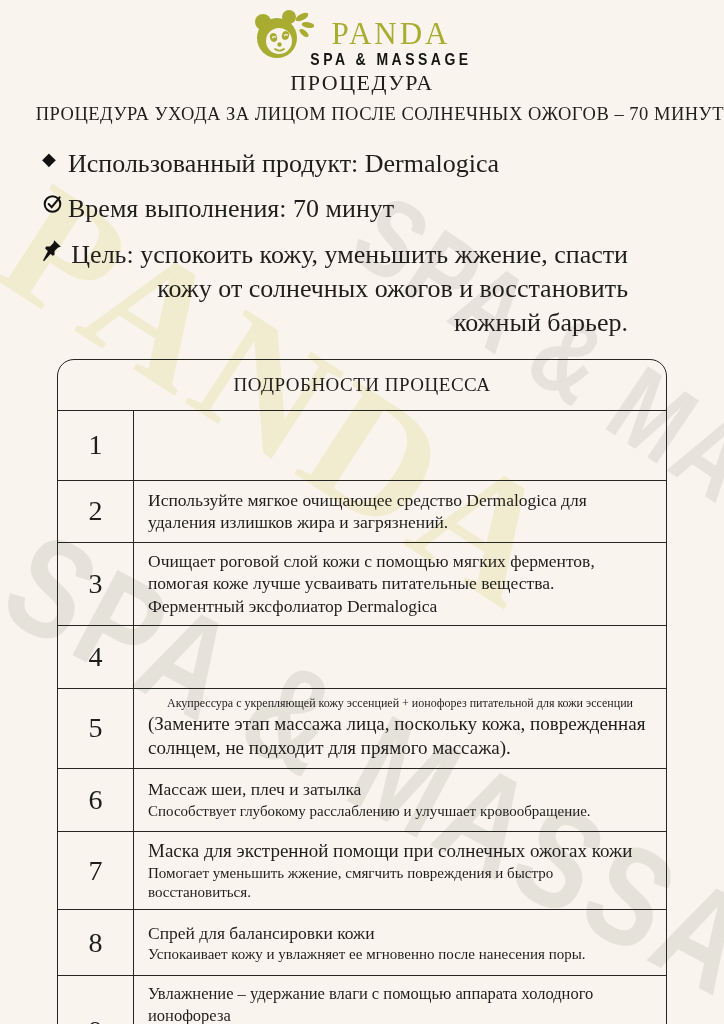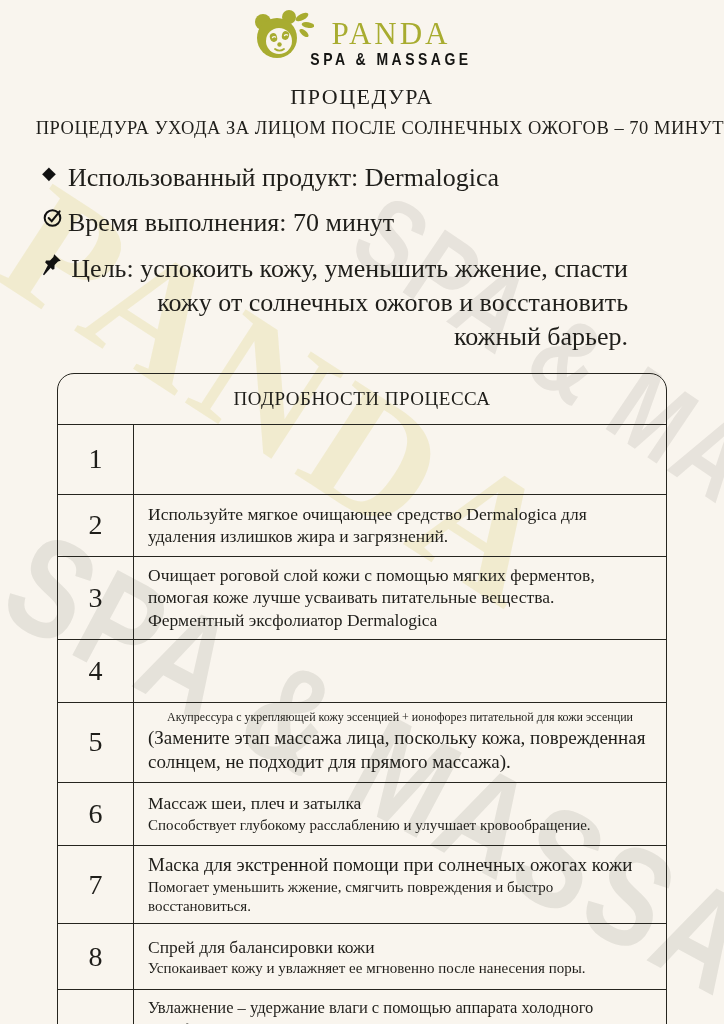--- a/index.html
+++ b/index.html
@@ -57,21 +57,20 @@
   }
   .logo-tagline {
     font-family:"Liberation Sans","DejaVu Sans",sans-serif;
     font-weight:700; font-size:14px; letter-spacing:3.5px;
     color:#151513; margin-top:2px;
     transform:scale(1,1.15);
   }
   .page-title {
     text-align:center; font-weight:400;
     font-size:22px; letter-spacing:1.5px;
-    margin-top:14px;
   }
   .page-subtitle {
     text-align:right; font-weight:400;
     font-size:18.5px; letter-spacing:0.5px;
     margin-top:8px; white-space:nowrap;
   }
   .bullets { list-style:none; margin:22px 0 0 42px; max-width:600px; }
   .bullet { display:flex; align-items:flex-start; margin-bottom:11px; }
   .bullet-icon {
     flex:0 0 26px; width:26px; display:flex; justify-content:flex-start;

